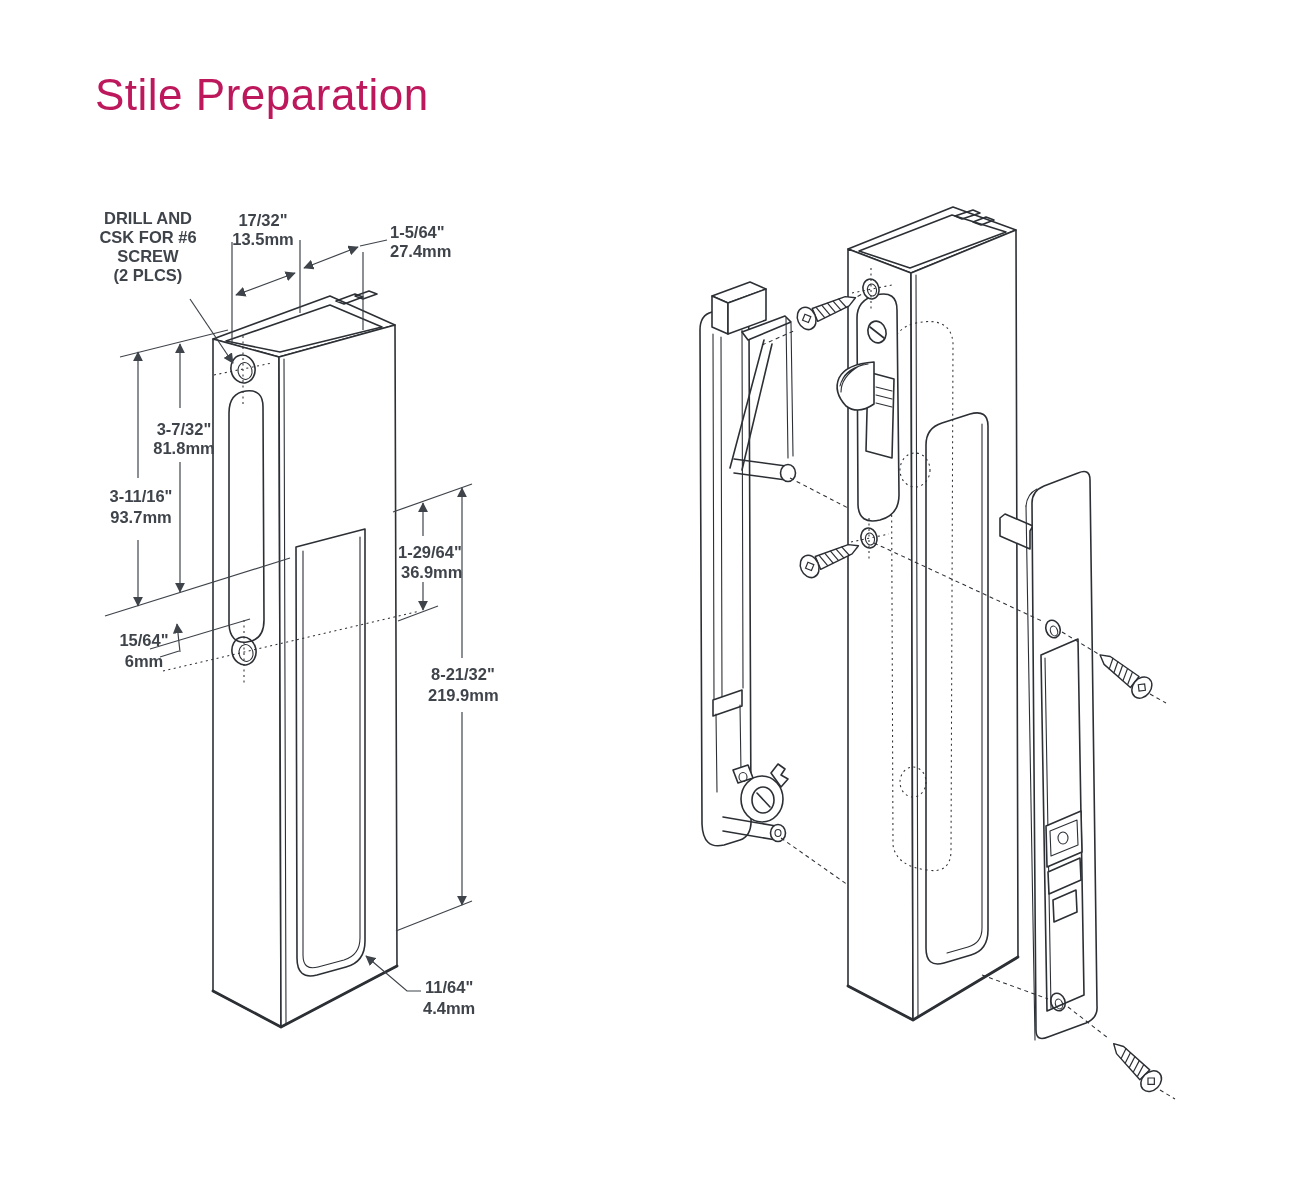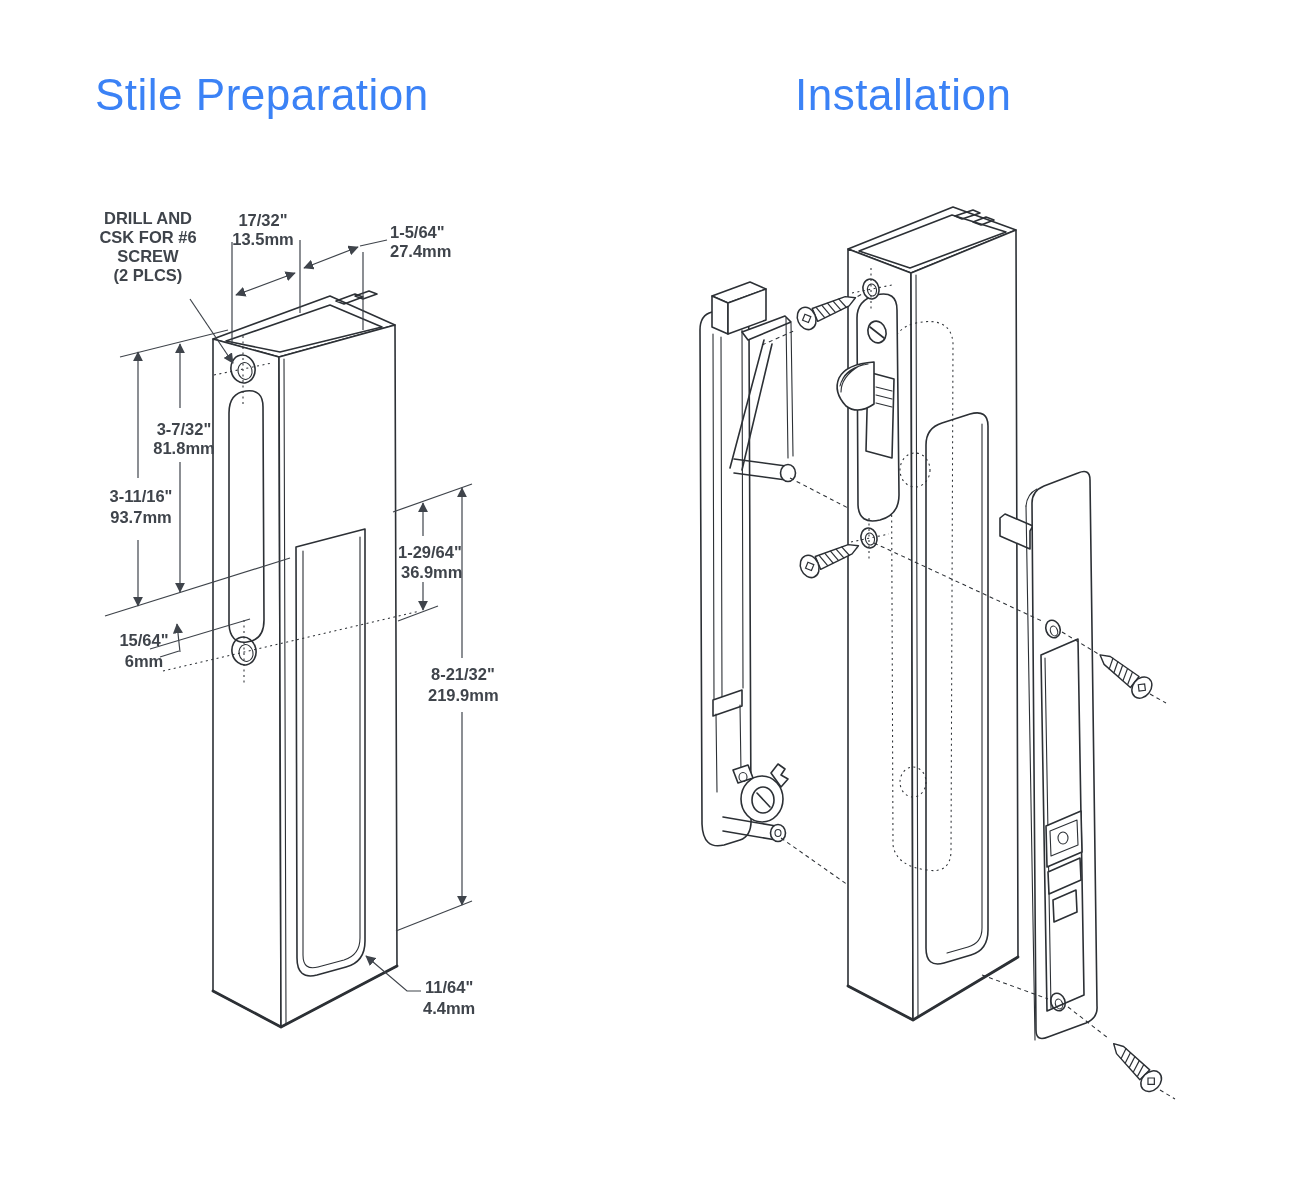--- a/index.html
+++ b/index.html
@@ -1,39 +1,38 @@
 <!DOCTYPE html>
 <html><head>
 <meta charset="utf-8">
 <style>
   html,body{margin:0;padding:0;background:#ffffff;}
   #canvas{position:relative;width:1302px;height:1200px;background:#ffffff;overflow:hidden;
           font-family:"Liberation Sans",sans-serif;}
   .title{position:absolute;font-family:"Liberation Sans",sans-serif;font-size:44px;
-         font-weight:400;color:#3b82f6;letter-spacing:.5px;white-space:nowrap;text-align:right;}
+         font-weight:400;color:#be185d;letter-spacing:.5px;white-space:nowrap;text-align:right;}
   #title-left{left:95px;top:70px;}
   #title-right{left:795px;top:70px;}
   svg{position:absolute;left:0;top:0;}
   .part{fill:none;stroke:#2c3035;stroke-width:1.6;stroke-linejoin:round;stroke-linecap:round;}
   .pfill{fill:#ffffff;stroke:#2c3035;stroke-width:1.6;stroke-linejoin:round;}
   .heavy{stroke-width:2.8;}
   .thin{stroke-width:1.1;}
   .dot{fill:none;stroke:#2c3035;stroke-width:1.05;stroke-dasharray:2 3.5;}
   .dash{fill:none;stroke:#2c3035;stroke-width:1.05;stroke-dasharray:4 3.5;}
   .dim{stroke:#3f444b;stroke-width:1.2;fill:none;}
   .dimtxt{font-family:"Liberation Sans",sans-serif;font-size:16.5px;font-weight:bold;fill:#3f444b;}
   .ctr{text-anchor:middle;}
 </style>
 </head>
 <body>
 
 <div id="canvas">
 
   <div id="title-left" class="title">Stile Preparation</div>
-  <div id="title-right" class="title">Installation</div>
 
   <svg width="1302" height="1200" viewBox="0 0 1302 1200">
     <defs>
       <marker id="arr" viewBox="0 0 10 10" refX="9.2" refY="5" markerWidth="8.5" markerHeight="8.5" orient="auto-start-reverse">
         <path d="M0,0 L10,5 L0,10 Z" fill="#3f444b"></path>
       </marker>
       <g id="screw">
         <path d="M13,-7 L48,-5 L57,0 L48,5 L13,7 Z" fill="#ffffff" stroke="#2c3035" stroke-width="1.4" stroke-linejoin="round"></path>
         <line x1="17" y1="-6.6" x2="21" y2="6.6" stroke="#2c3035" stroke-width="1.2"></line>
         <line x1="23" y1="-6.4" x2="27" y2="6.4" stroke="#2c3035" stroke-width="1.2"></line>

